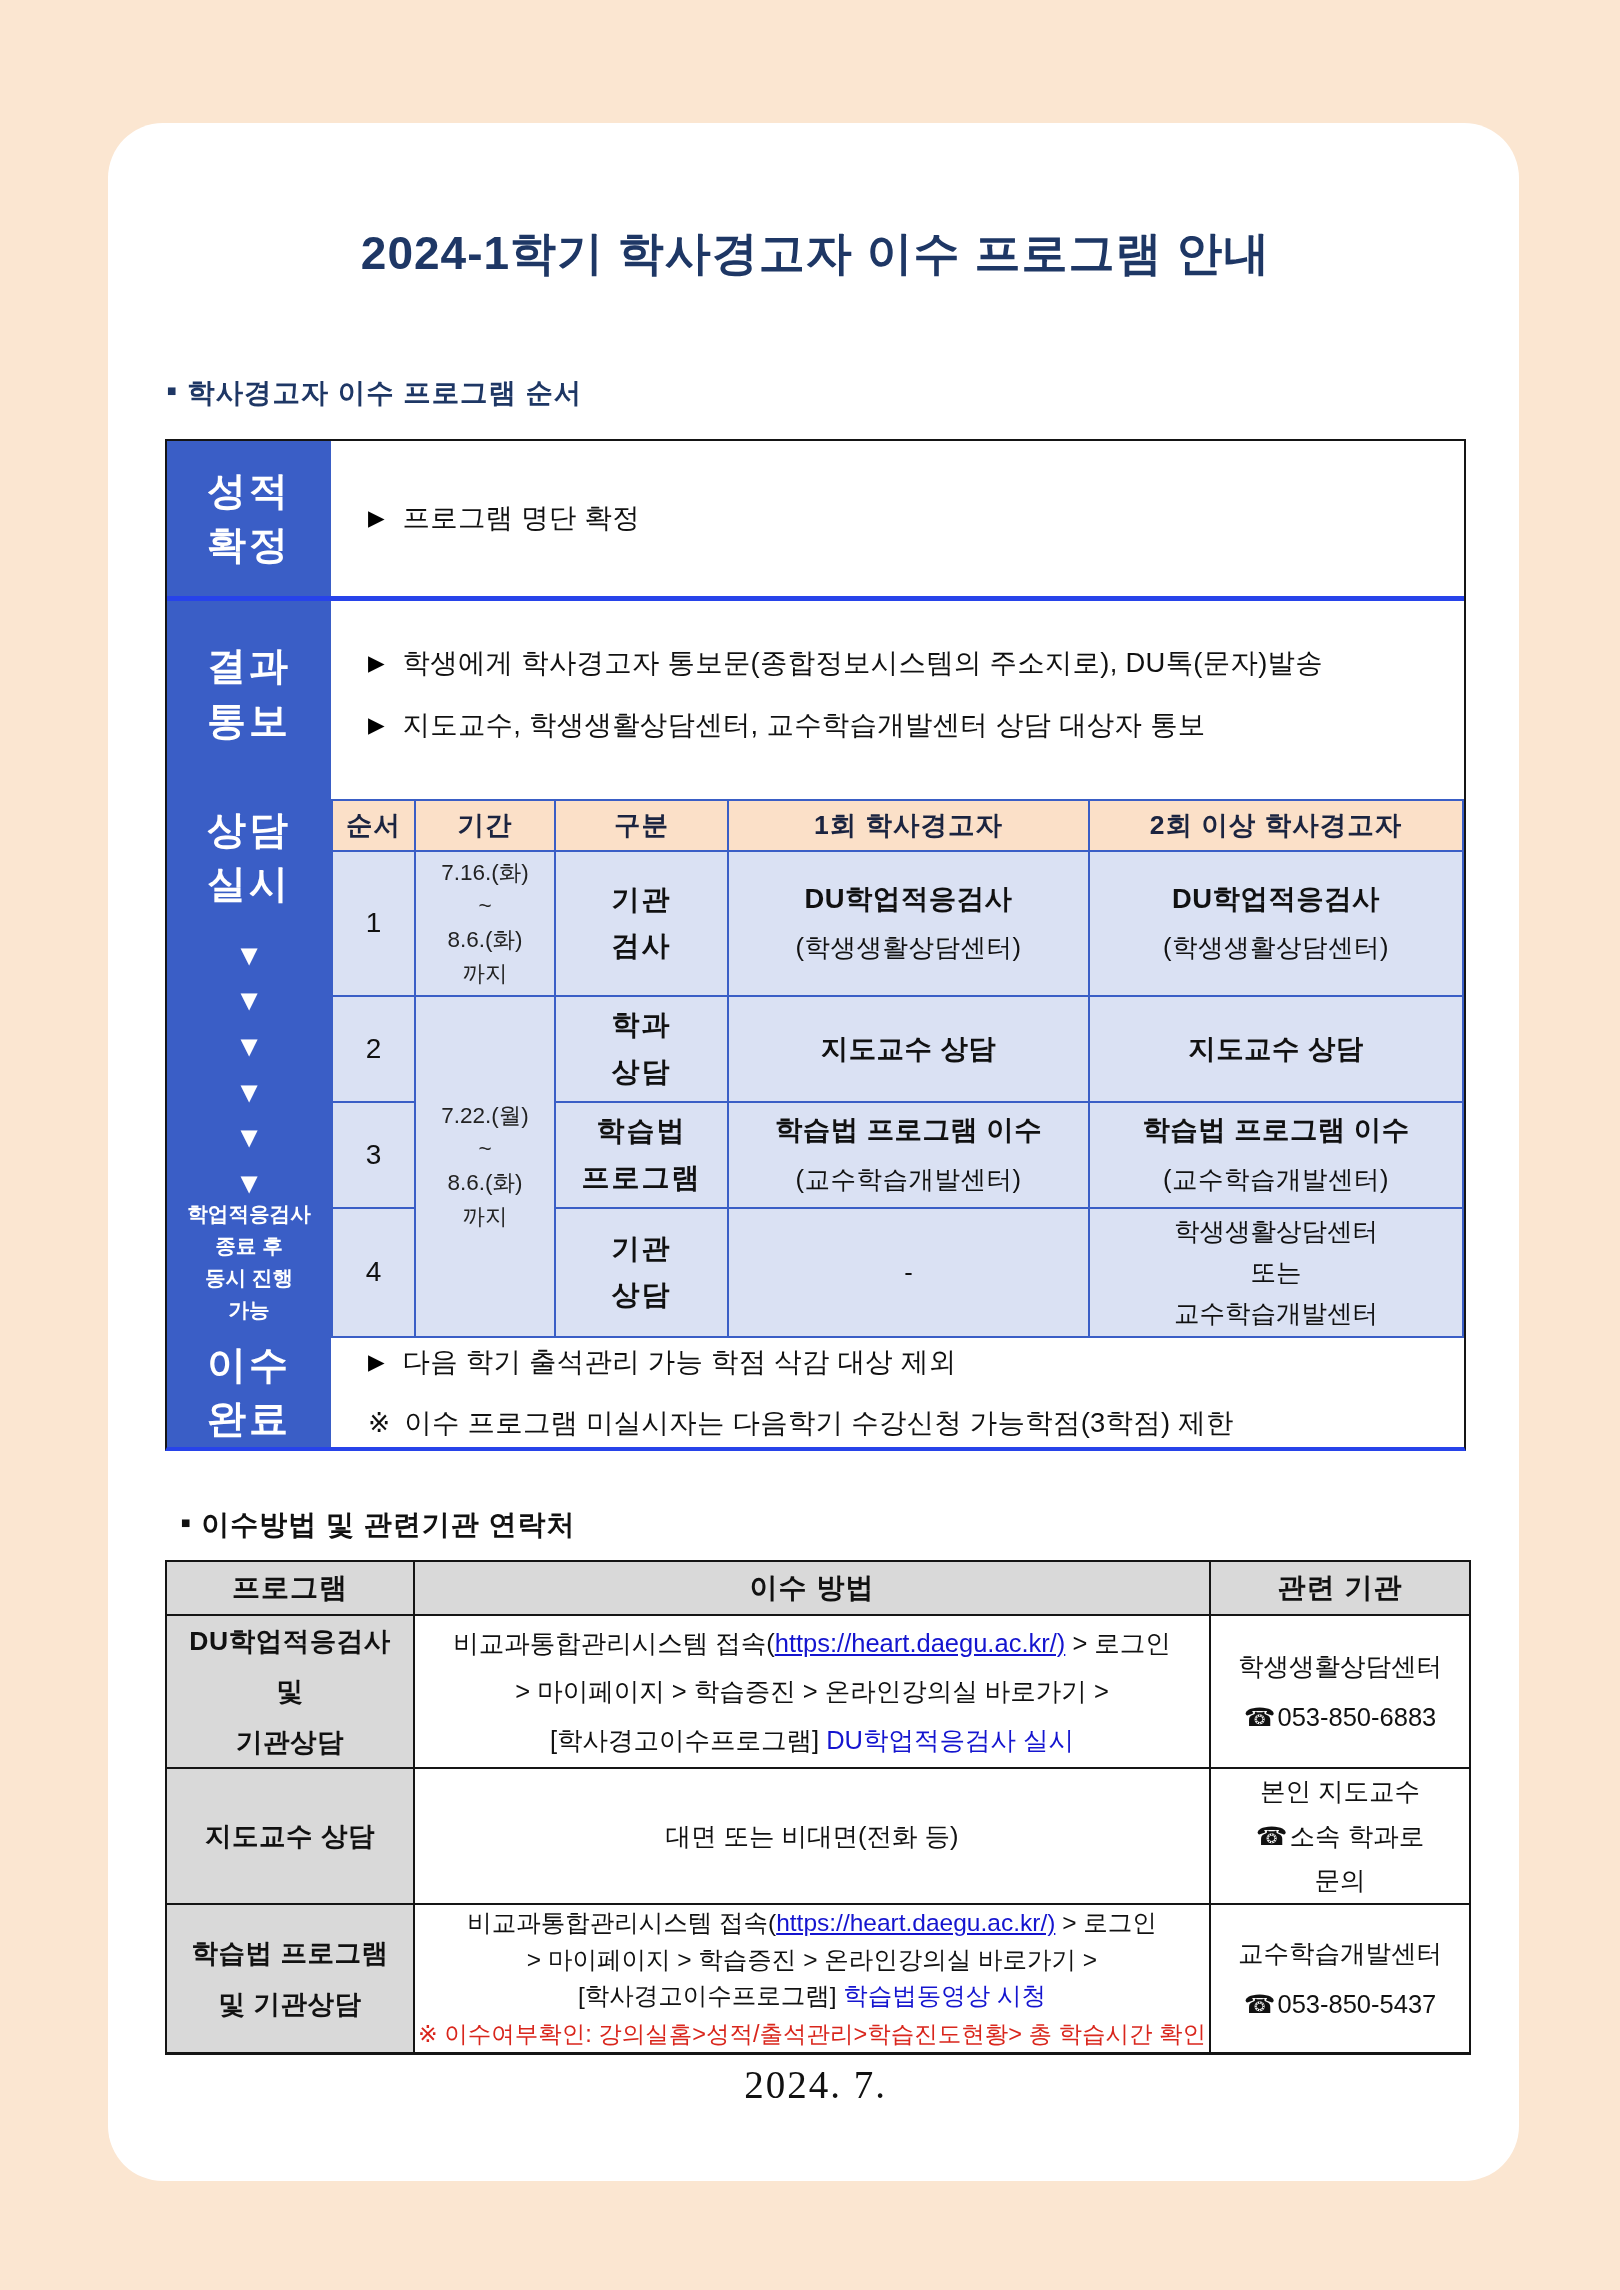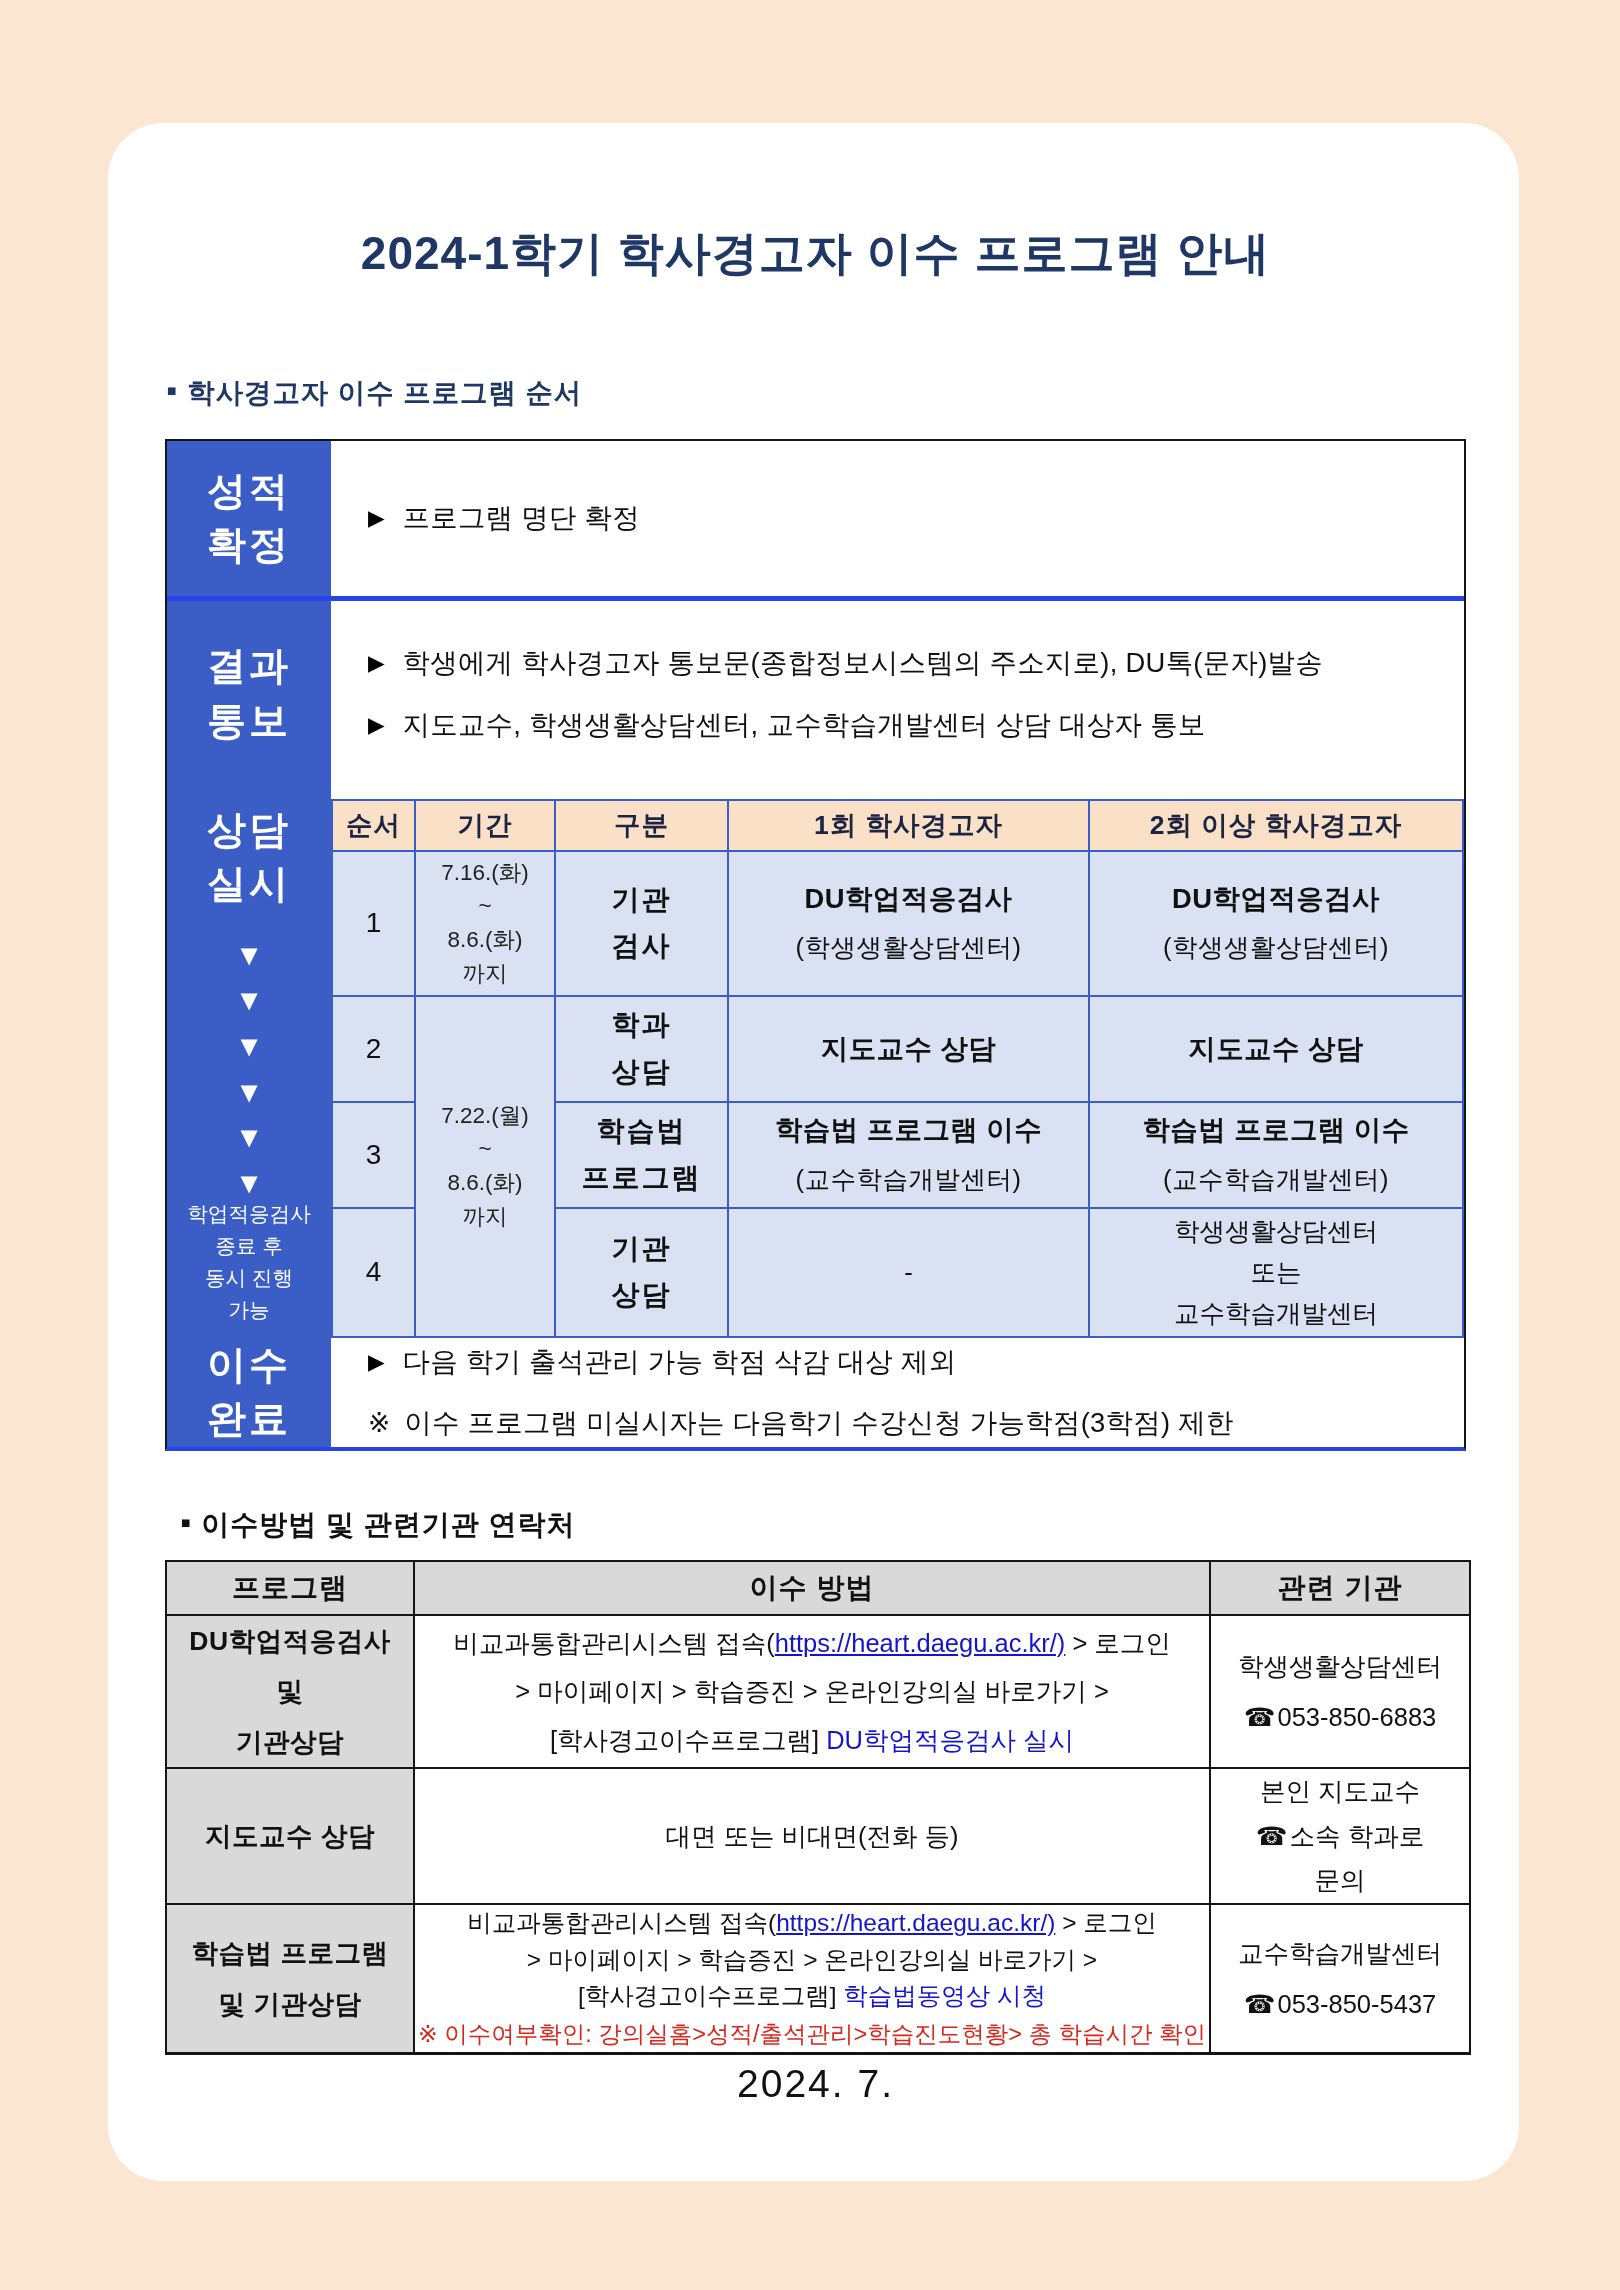--- a/index.html
+++ b/index.html
@@ -47,21 +47,21 @@
     flex:1; display:flex; flex-direction:column; justify-content:center;
     padding-left:37px; gap:25.5px; background:#fff; min-width:0;
   }
   .bullet-line { display:flex; align-items:center; font-size:27.4px; color:#111; letter-spacing:0.3px; white-space:nowrap; }
   .bullet-line .tri { font-size:21.6px; margin-right:17.6px; color:#000; }
   .bullet-line .note-mark { font-size:26.5px; margin-right:13.7px; }
 
   .row-counsel .t1-side { justify-content:flex-start; padding:15.7px 0 21.6px; }
   .arrow-stack { display:flex; flex-direction:column; align-items:center; gap:16.7px; margin-top:29px; }
   .down-tri { color:#ffffff; font-size:29px; line-height:1; }
-  .side-note { font-size:20.6px; font-weight:normal; text-align:center; line-height:1.55; margin-top:auto; letter-spacing:0; }
+  .side-note { font-size:20.6px; font-weight:bold; text-align:center; line-height:1.55; margin-top:auto; letter-spacing:0; }
   .row-counsel .t1-body { padding:11.8px 0 0 0; justify-content:flex-start; gap:0; overflow:hidden; }
 
   table.sched { width:100%; height:539px; border-collapse:collapse; table-layout:fixed; }
   .sched th {
     background:#fbe0c8; border:2px solid #3a5ec6;
     font-size:26.5px; color:#1b2440; font-weight:bold; height:51px; letter-spacing:1px;
   }
   .sched td {
     background:#dae1f3; border:2px solid #3a5ec6;
     text-align:center; vertical-align:middle; color:#111;
@@ -93,21 +93,21 @@
   a.link { color:#1414cf; text-decoration:underline; }
   a.action { color:#1414cf; text-decoration:none; }
   .red-note { color:#d9261c; font-size:23.5px; display:block; margin-top:2px; }
   .org { line-height:2.0; }
   .c2 .org { line-height:1.75; }
   .phone { margin-right:2px; }
 
   .footer-date {
     position:absolute; left:165px; top:2062px; width:1301px; text-align:center;
     font-size:39px; color:#111;
-    font-family:Liberation Sans, sans-serif; letter-spacing:2px;
+    font-family:Liberation Serif, serif; letter-spacing:2px;
   }
 </style>
 </head>
 <body>
 
 <div class="card"></div>
 
 <div class="doc-title">2024-1학기 학사경고자 이수 프로그램 안내</div>
 
 <div class="sec-heading sec1-heading">

